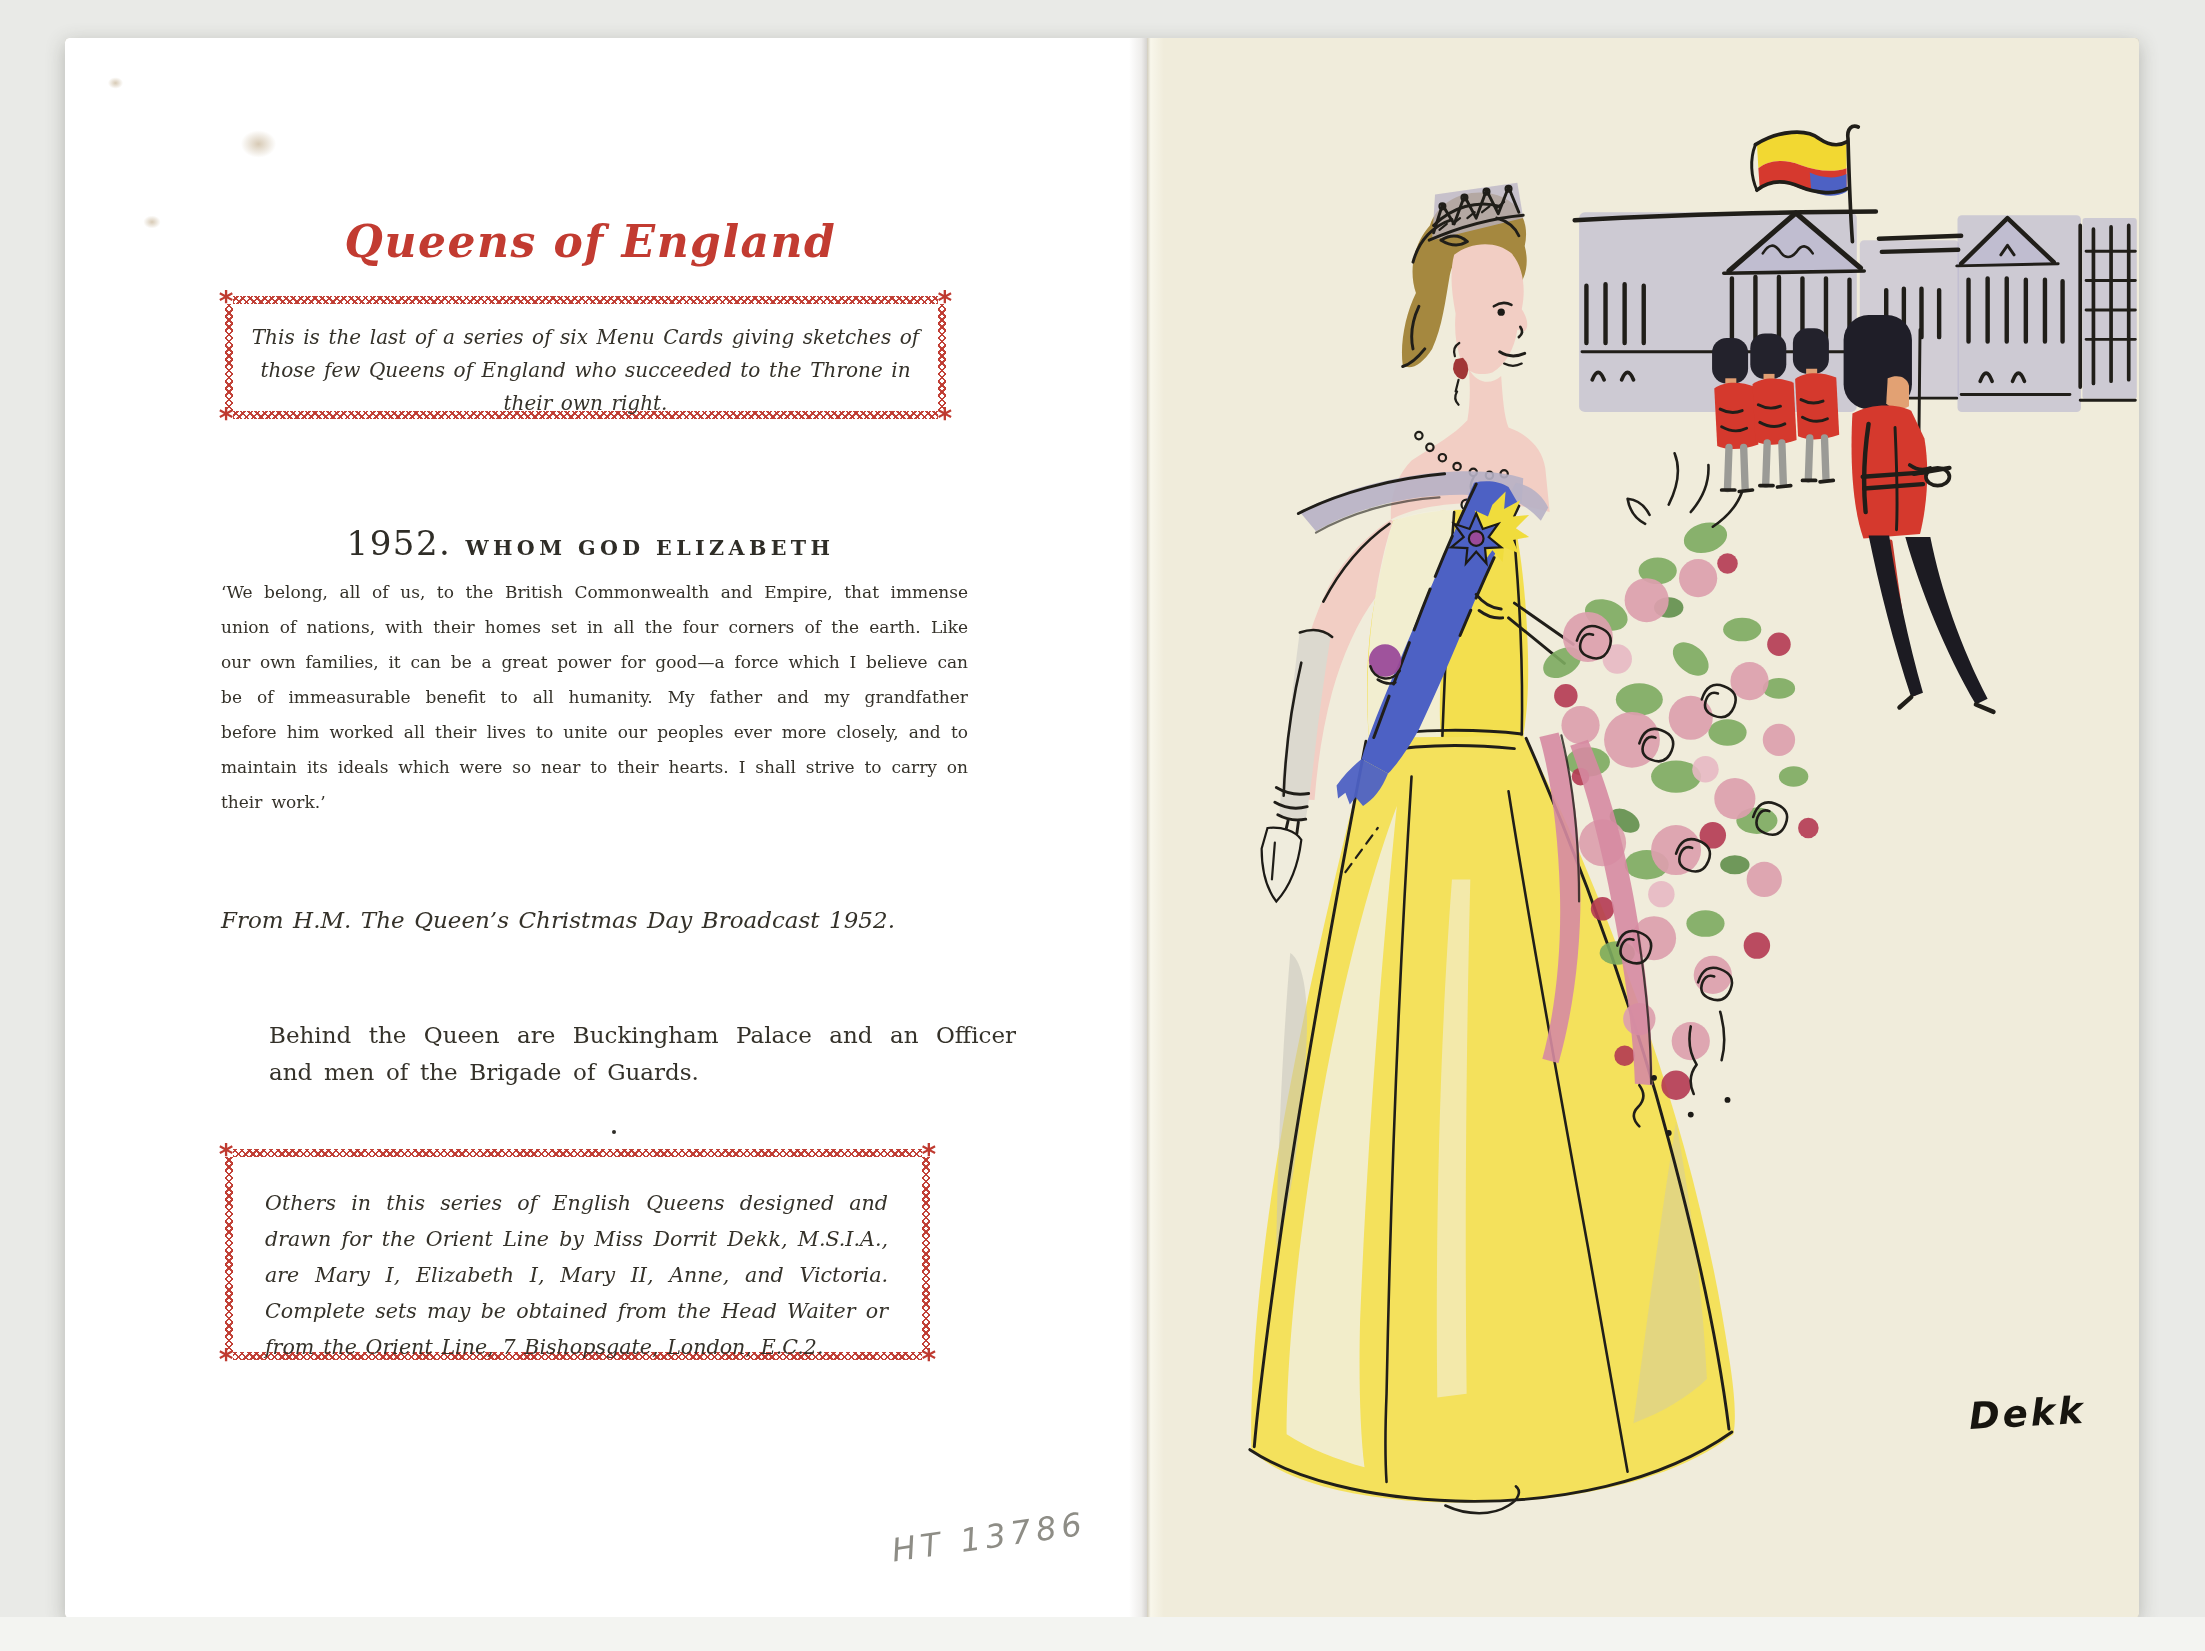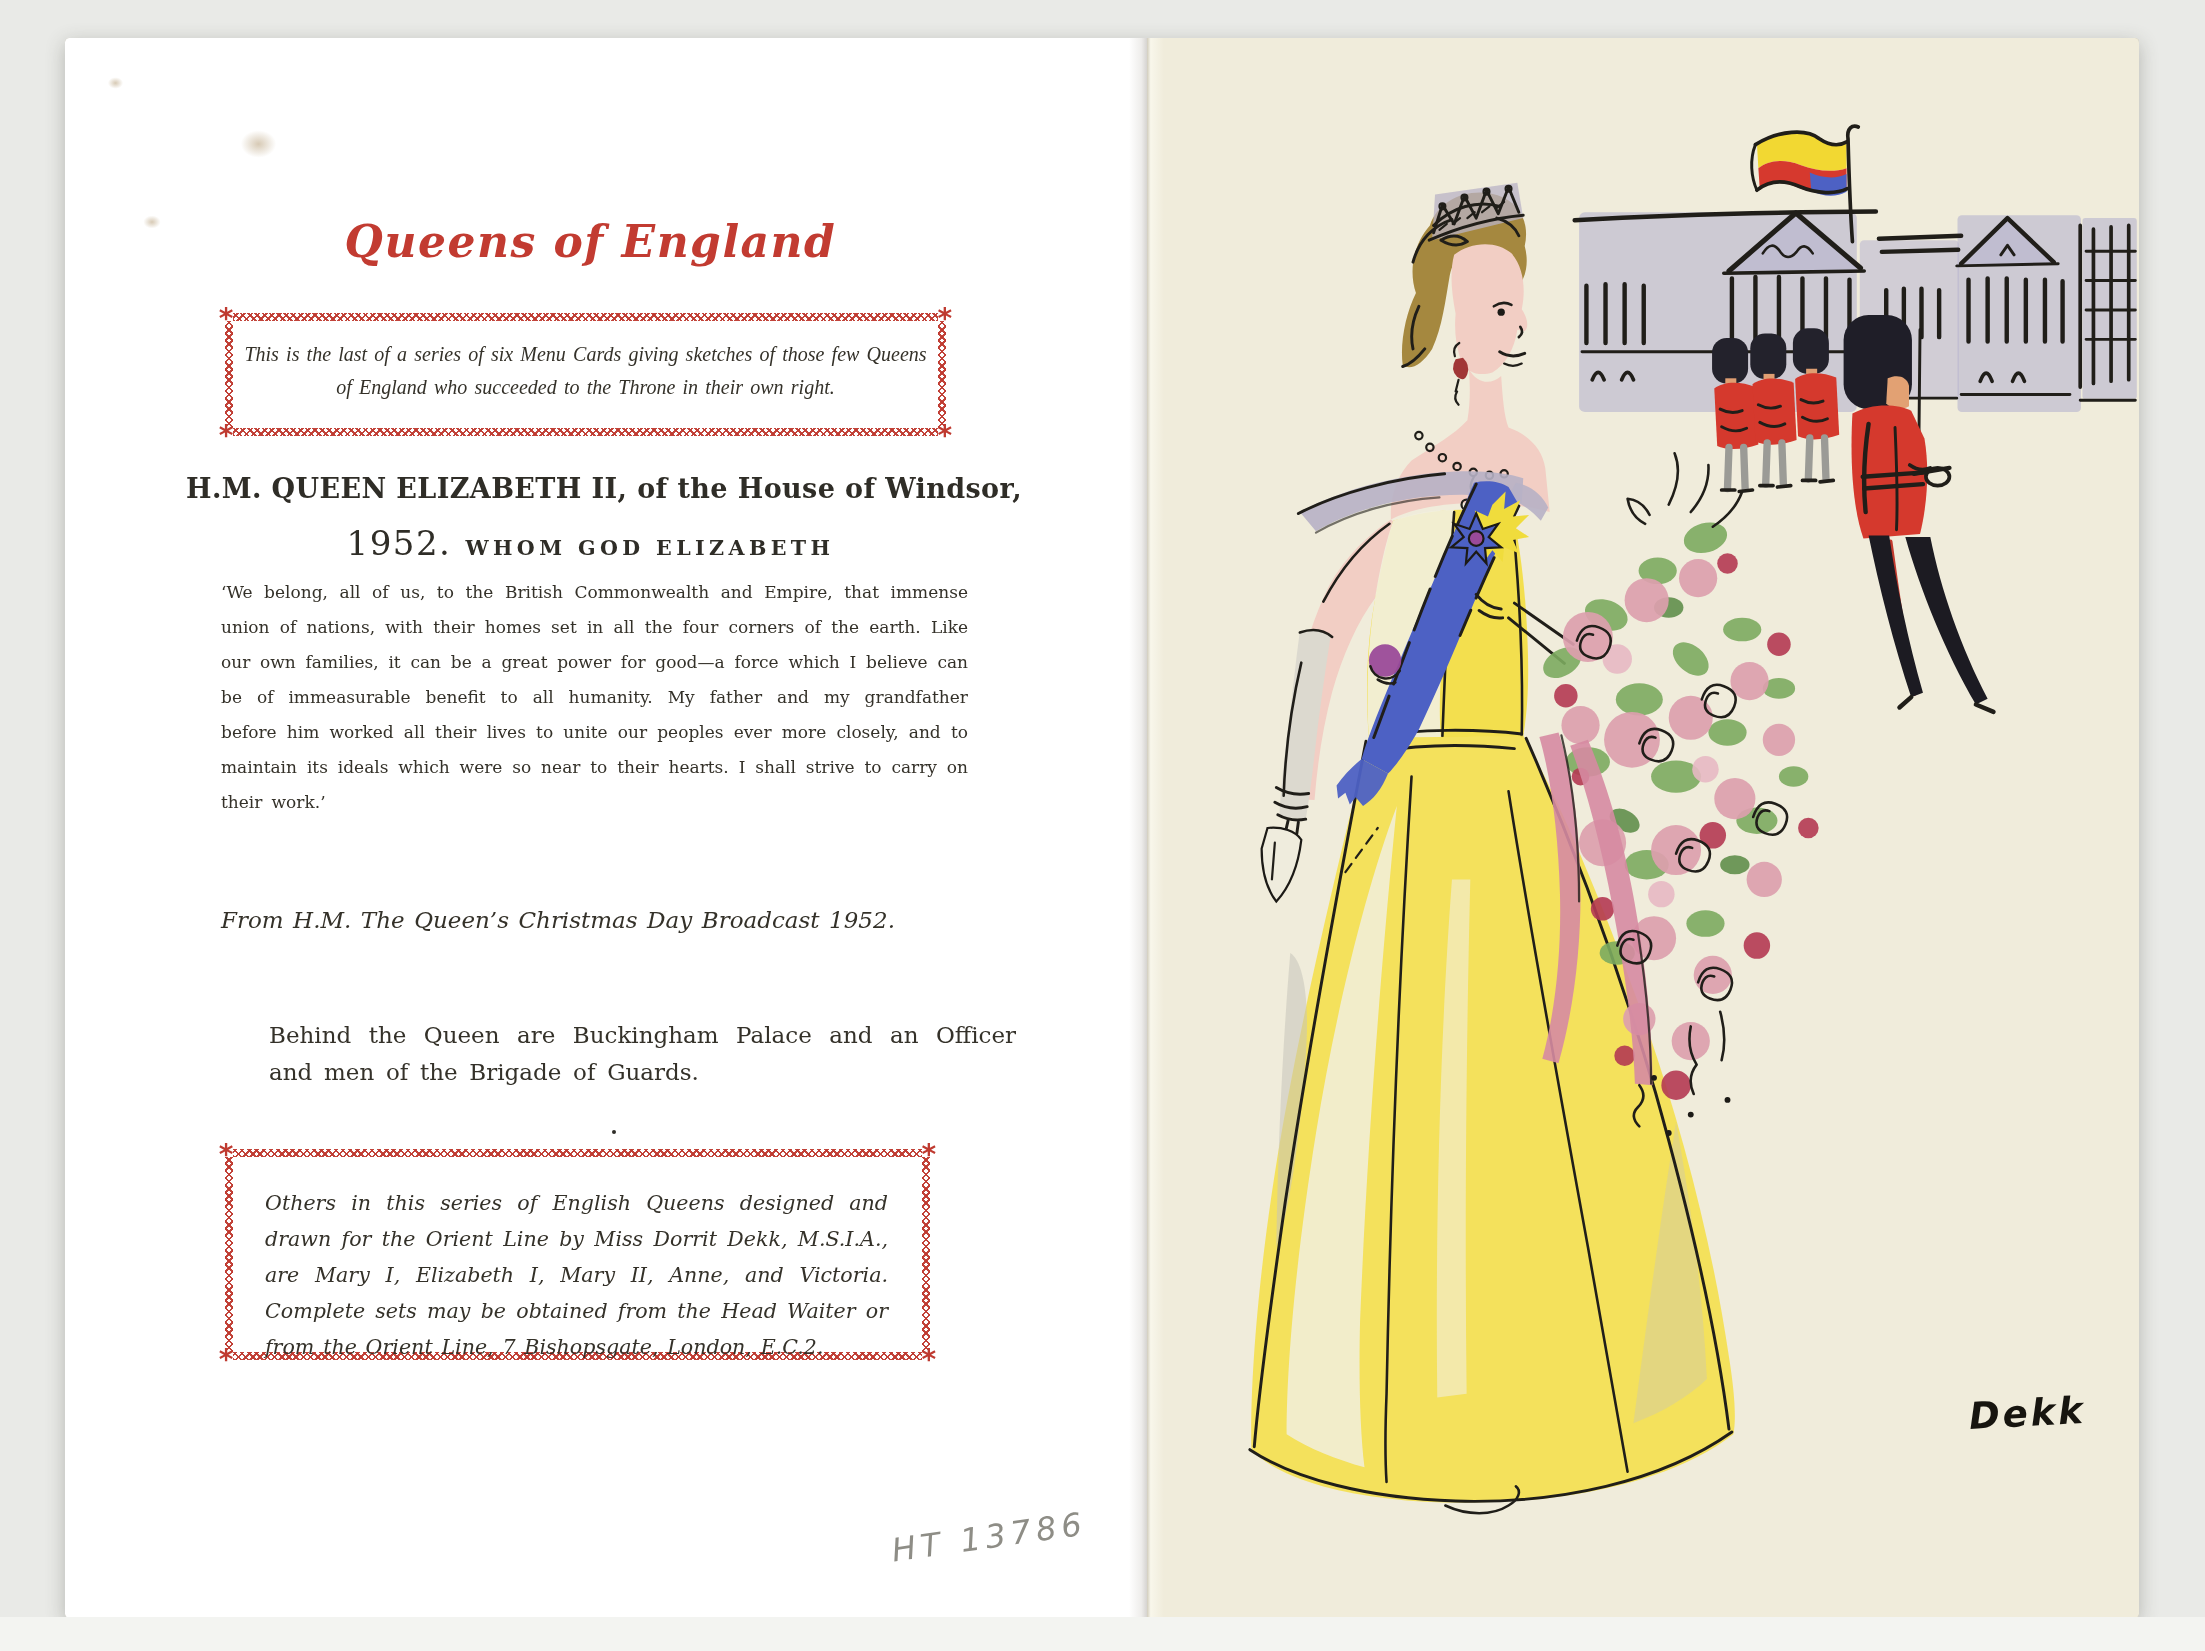--- a/index.html
+++ b/index.html
@@ -38,21 +38,21 @@
   .quote{position:absolute;left:156px;top:537px;width:747px;font-size:17px;line-height:35px;
          color:#343129;text-align:justify;word-spacing:3.7px;}
   .attribution{position:absolute;left:156px;top:869px;width:747px;font-style:italic;
          font-size:23px;color:#343129;word-spacing:2.2px;}
   .caption{position:absolute;left:156px;top:979px;width:747px;font-size:23px;line-height:37px;
          color:#343129;text-align:justify;word-spacing:4.4px;margin-left:48px;}
   .speck{position:absolute;left:547px;top:1092px;width:4.4px;height:4.4px;border-radius:50%;background:#2f2d27;}
 
   
   .obox{position:absolute;}
-  .box1{left:156px;top:271px;width:729px;height:131px;font-family:Liberation Serif, serif;}
+  .box1{left:156px;top:254px;width:729px;height:131px;}
   .box2{left:156px;top:1107px;width:713px;height:219px;}
   .fe{position:absolute;display:block;
       background:repeating-linear-gradient(45deg,rgba(191,58,48,.95) 0 1.8px,rgba(191,58,48,0) 1.8px 5.1px),
                  repeating-linear-gradient(-45deg,rgba(191,58,48,.95) 0 1.8px,rgba(191,58,48,0) 1.8px 5.1px);}
   .fe-t{left:11.8px;right:11.8px;top:4.4px;height:8px;}
   .fe-b{left:11.8px;right:11.8px;bottom:4.4px;height:8px;}
   .fe-l{top:11.8px;bottom:11.8px;left:3.7px;width:8px;}
   .fe-r{top:11.8px;bottom:11.8px;right:3.7px;width:8px;}
   .fc{position:absolute;display:block;color:#bf3a30;font:700 28px "DejaVu Sans","Liberation Sans",sans-serif;line-height:1;}
   .fc::before{content:"*";}
@@ -90,21 +90,20 @@
         <i class="fe fe-b"></i>
         <i class="fe fe-l"></i>
         <i class="fe fe-r"></i>
         <i class="fc fc-tl"></i>
         <i class="fc fc-tr"></i>
         <i class="fc fc-bl"></i>
         <i class="fc fc-br"></i>
         <div class="obox-text">This is the last of a series of six Menu Cards giving sketches of those few Queens of England who succeeded to the Throne in their own right.</div>
       </div>
 
-      <div class="heading">H.M. QUEEN ELIZABETH II, of the House of Windsor,</div>
       <div class="motto-line">
         <span class="motto-year">1952.</span><span class="motto">WHOM GOD ELIZABETH</span>
       </div>
 
       <div class="quote">‘We belong, all of us, to the British Commonwealth and Empire, that immense union of nations, with their homes set in all the four corners of the earth.  Like our own families, it can be a great power for good—a force which I believe can be of immeasurable benefit to all humanity.  My father and my grandfather before him worked all their lives to unite our peoples ever more closely, and to maintain its ideals which were so near to their hearts.  I shall strive to carry on their work.’</div>
       <div class="attribution">From H.M. The Queen’s Christmas Day Broadcast 1952.</div>
       <div class="caption">Behind the Queen are Buckingham Palace and an Officer and men of the Brigade of Guards.</div>
       <div class="speck"></div>
 
       <div class="obox box2">

